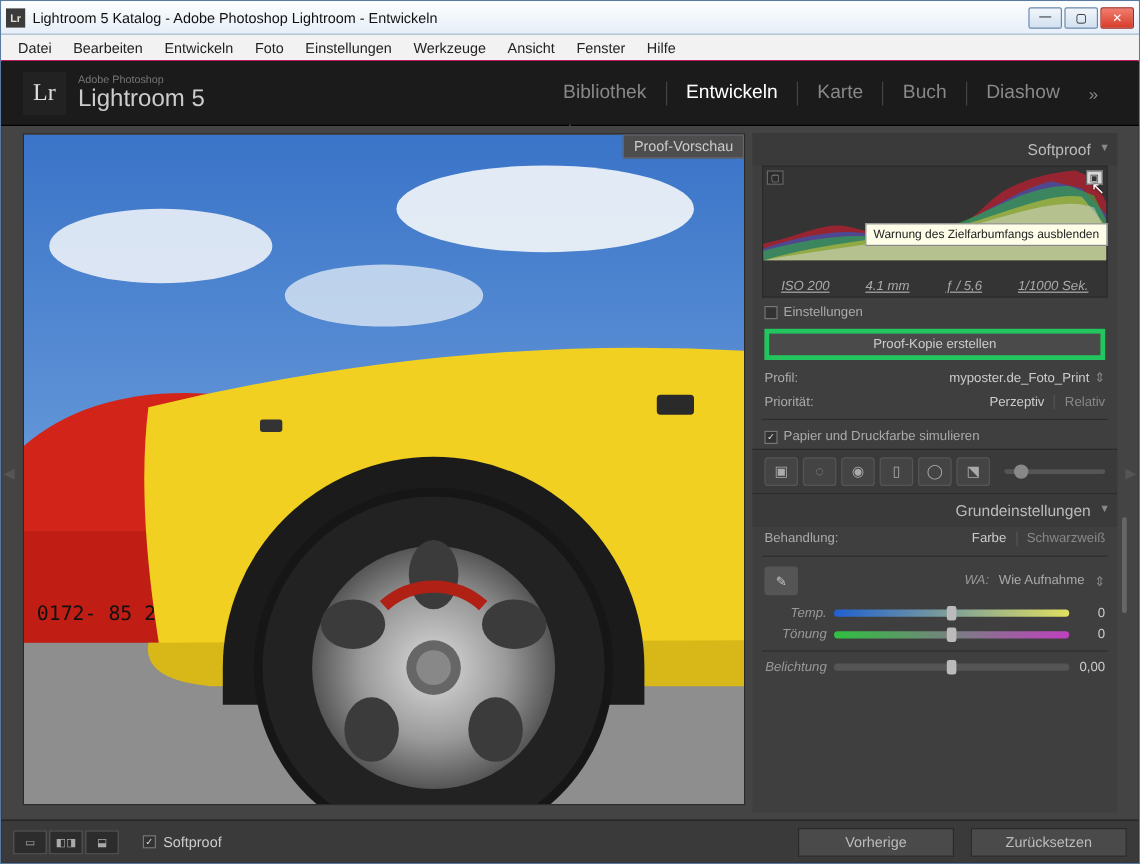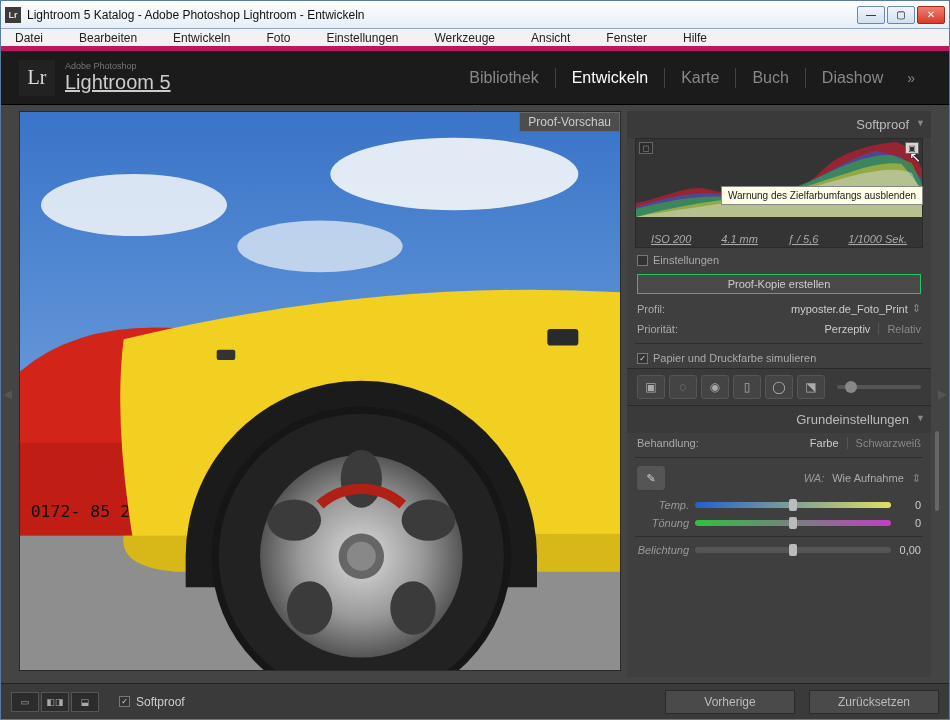--- a/index.html
+++ b/index.html
@@ -8,32 +8,32 @@
 
 .window { width: 950px; height: 720px; background: #fff; border: 1px solid #5a7aa0; display: flex; flex-direction: column; }
 .titlebar { height: 28px; background: linear-gradient(#fdfefe, #e6eef8); display: flex; align-items: center; padding: 0 4px; border-bottom: 1px solid #8fa8c4; }
 .titlebar .app-icon { width: 16px; height: 16px; background: #3b3b3b; color: #e0e0d0; font-size: 9px; display: flex; align-items: center; justify-content: center; font-weight: bold; margin-right: 6px; }
 .titlebar .title { flex: 1; color: #111; font-size: 12px; }
 .winbtns { display: flex; gap: 2px; }
 .winbtn { width: 28px; height: 18px; border: 1px solid #6a88ab; background: linear-gradient(#f2f6fb,#d1e0f0); border-radius: 2px; display: flex; align-items: center; justify-content: center; font-size: 10px; }
 .winbtn.close { background: linear-gradient(#f27e6e,#d73c2a); border-color: #a02a1e; color: #fff; }
 
 
-.menubar { height: 22px; background: #f2f2f2; border-bottom: 5px solid #be185d; display: flex; align-items: center; padding: 0 6px; gap: 20px; }
+.menubar { height: 22px; background: #f2f2f2; border-bottom: 1px solid #be185d; display: flex; align-items: center; padding: 0 6px; gap: 2px; }
 .menubar span { padding: 2px 8px; color: #222; cursor: default; }
 
 
 .app { flex: 1; background: #000; display: flex; flex-direction: column; color: #aaa; }
 
 
 .modhead { height: 54px; background: #1b1b1b; display: flex; align-items: center; border-bottom: 1px solid #000; position: relative; }
 .brand { display: flex; align-items: center; gap: 10px; padding-left: 18px; }
 .brand .lr { width: 36px; height: 36px; background: #222; display: flex; align-items: center; justify-content: center; font-size: 20px; color: #ddd; font-family: Georgia, serif; }
 .brand .text .sm { font-size: 9px; color: #777; }
-.brand .text .lg { font-size: 20px; color: #ccc; font-family: "Myriad Pro", sans-serif; font-weight: 300; text-decoration: underline; }
+.brand .text .lg { font-size: 20px; color: #ccc; font-family: "Myriad Pro", sans-serif; font-weight: 300; }
 .modnav { margin-left: auto; display: flex; align-items: center; gap: 0; padding-right: 18px; font-size: 16px; color: #888; }
 .modnav span { padding: 0 16px; cursor: default; }
 .modnav span.active { color: #fff; }
 .modnav .sep { width: 1px; height: 20px; background: #444; padding: 0; }
 .modnav .more { font-size: 14px; color: #888; padding-left: 8px; }
 .top-collapse { position: absolute; left: 50%; bottom: -8px; transform: translateX(-50%); color: #555; font-size: 10px; }
 
 
 .workspace { flex: 1; display: flex; background: #444; position: relative; }
 .arrow { position: absolute; color: #555; font-size: 12px; z-index: 5; }
@@ -60,21 +60,21 @@
 .histo .cursor { position: absolute; right: 1px; top: 10px; font-size: 14px; color: #fff; text-shadow: 0 0 2px #000; z-index: 20; }
 .histo .meta { position: absolute; bottom: 2px; left: 0; right: 0; display: flex; justify-content: space-around; font-size: 11px; color: #aaa; font-style: italic; text-decoration: underline; }
 .tooltip { position: absolute; top: 48px; right: 8px; background: #fdfde8; border: 1px solid #888; color: #222; padding: 3px 6px; font-size: 10px; z-index: 30; white-space: nowrap; }
 
 
 .prow { padding: 4px 10px; font-size: 11px; color: #aaa; display: flex; align-items: center; }
 .prow.check label { display: flex; align-items: center; gap: 5px; }
 .prow .lbl { flex: 0 0 auto; margin-right: auto; }
 .prow .val { color: #ccc; }
 .prow .valdim { color: #888; }
-.btnwide { margin: 4px 10px; background: #4a4a4a; border: 1px solid #22c55e; text-align: center; padding: 3px; color: #ccc; font-size: 11px; }
+.btnwide { margin: 4px 10px; background: #4a4a4a; border: 4px solid #22c55e; text-align: center; padding: 3px; color: #ccc; font-size: 11px; }
 .hr { height: 1px; background: #2d2d2d; margin: 4px 8px; }
 .checkbox { width: 11px; height: 11px; border: 1px solid #777; display: inline-flex; align-items: center; justify-content: center; font-size: 8px; color: #ddd; background: #333; }
 .toolstrip { display: flex; gap: 4px; padding: 6px 10px; align-items: center; background: #3a3a3a; border-top: 1px solid #2a2a2a; border-bottom: 1px solid #2a2a2a; }
 .toolstrip .tool { width: 28px; height: 24px; border: 1px solid #555; background: #444; border-radius: 3px; display: flex; align-items: center; justify-content: center; color: #aaa; font-size: 12px; }
 .toolstrip .slider { flex: 1; margin-left: 8px; height: 4px; background: #555; position: relative; border-radius: 2px; }
 .toolstrip .slider::after { content:""; position: absolute; left: 10%; top: -4px; width: 12px; height: 12px; background: #888; border-radius: 50%; }
 
 .sliderrow { display: flex; align-items: center; padding: 3px 10px; font-size: 11px; }
 .sliderrow .slbl { width: 58px; text-align: right; color: #999; font-style: italic; padding-right: 6px; }
 .sliderrow .strack { flex: 1; height: 6px; border-radius: 3px; position: relative; }

